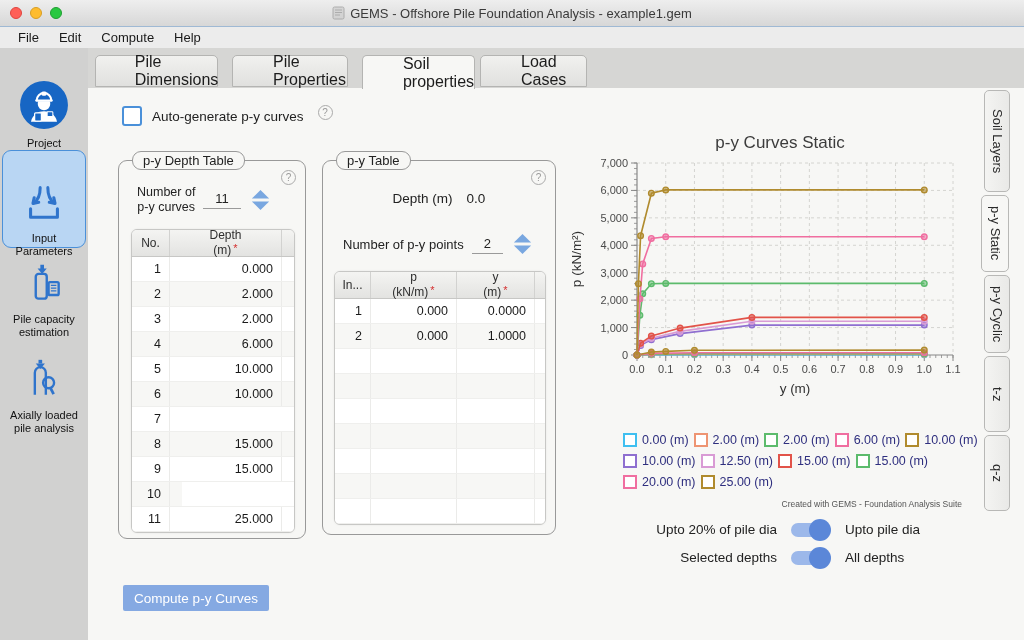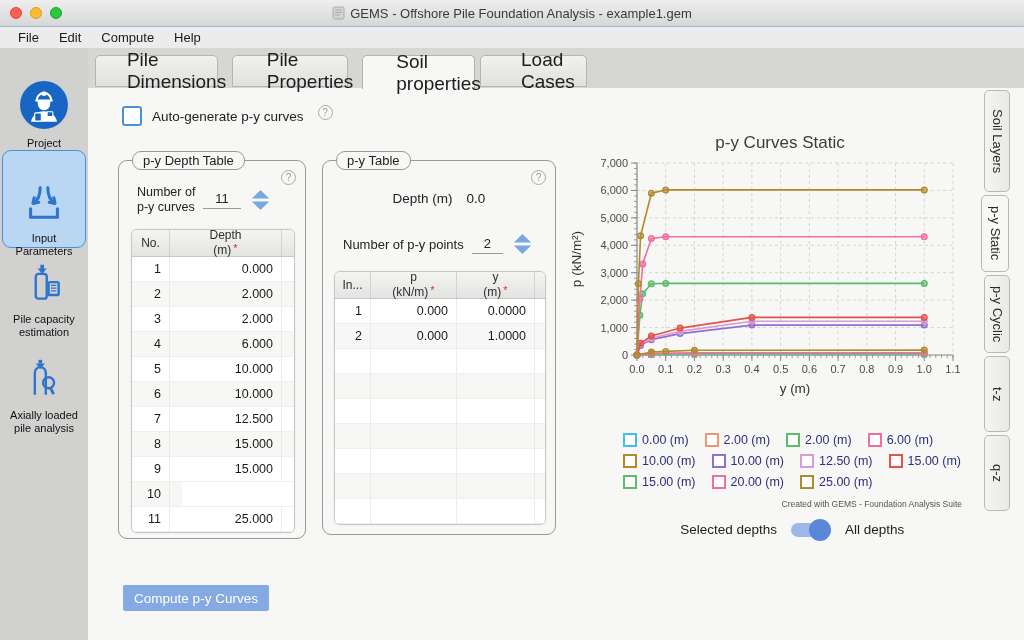--- a/index.html
+++ b/index.html
@@ -24,36 +24,36 @@
   .content{position:absolute;left:88px;top:88px;width:936px;height:552px;background:#f7f7f5;}
   
   .sidebar{position:absolute;left:0;top:48px;width:88px;height:592px;background:#d1d1d0;}
   .side-item{position:absolute;left:2px;width:84px;text-align:center;}
   .side-item .ic{display:block;margin:0 auto 3px auto;}
   .side-item .lbl{font-size:11px;line-height:13px;color:#111;}
   .side-item.sel{background:#b9d6f3;border:1.5px solid #4a90d9;border-radius:9px;box-sizing:border-box;}
   
   .tab{position:absolute;top:55px;height:32px;background:linear-gradient(#f1f1ef,#e0e0de);
     border:1px solid #b4b4b2;border-radius:5px 5px 0 0;box-sizing:border-box;
-    display:flex;align-items:center;justify-content:center;font-size:19px;color:#1c1c1c;padding-left:40px;}
+    display:flex;align-items:center;justify-content:center;font-size:16px;color:#1c1c1c;padding-left:40px;}
   .tab.active{background:#f7f7f5;height:34px;border-bottom:none;z-index:3;}
   
   .autogen{position:absolute;left:122px;top:106px;display:flex;align-items:center;gap:10px;}
   .cbx{width:16px;height:16px;border:2px solid #4a90d9;border-radius:3px;background:#fff;}
   .autogen .lbl{font-size:13.5px;}
   .help{width:13px;height:13px;border:1px solid #aaa;border-radius:50%;color:#999;
     font-size:10px;line-height:13px;text-align:center;display:inline-block;background:transparent;}
   .help::after{content:"?";}
   
   .gbox{position:absolute;border:1px solid #999;border-radius:9px;background:transparent;}
   .gbox .gtitle{position:absolute;left:13px;top:-10px;background:#f7f7f5;border:1px solid #999;
     border-radius:9px;padding:1px 10px;font-size:13px;color:#222;}
   .gbox .help{position:absolute;right:9px;top:9px;}
   .countrow{position:absolute;display:flex;align-items:center;}
-  .countrow .clabel{font-size:12.5px;line-height:15px;}
+  .countrow .clabel{font-size:12.5px;text-align:center;line-height:15px;}
   .spinval{font-size:13px;border-bottom:1px solid #9a9a9a;padding:0 12px 2px 12px;margin-left:8px;}
   .spinner{width:21px;height:23px;margin-left:9px;}
   
   .tbl{position:absolute;border:1px solid #c7c7c5;border-radius:6px;overflow:hidden;background:#fff;
     box-shadow:0 0 2px rgba(0,0,0,.08);}
   .trow{display:flex;}
   .thead{background:linear-gradient(#f4f4f2,#e3e3e1);border-bottom:1px solid #c7c7c5;}
   .th{display:flex;flex-direction:column;align-items:center;justify-content:center;
     font-size:12px;color:#2e2e2e;border-right:1px solid #d2d2d0;box-sizing:border-box;height:26px;line-height:13px;}
   .th:last-child{border-right:none;}
@@ -64,21 +64,21 @@
   .trow.body{border-bottom:1px solid #efefed;}
   .trow.body:nth-child(odd) .td{background:#f7f7f5;}
   
   .btn{position:absolute;left:123px;top:585px;width:146px;height:26px;background:#85a9e2;
     border:none;border-radius:2px;color:#fff;font-size:13.5px;font-family:inherit;
     display:flex;align-items:center;justify-content:center;}
   
   .chartpanel{position:absolute;left:565px;top:133px;width:425px;}
   .ctitle{text-align:center;font-size:17px;color:#3c3c3c;margin-left:50px;width:330px;}
   .legend{margin:26px 0 0 58px;width:362px;display:flex;flex-wrap:wrap;row-gap:7px;}
-  .litem{display:flex;align-items:center;margin-right:16px;}
+  .litem{display:flex;align-items:center;margin-right:5px;}
   .lsw{width:10px;height:10px;border-width:2px;border-style:solid;background:#fff;margin-right:5px;}
   .ltxt{font-size:12.5px;color:#2f2f7f;}
   .watermark{margin-top:10px;padding-right:28px;text-align:right;font-size:8.5px;color:#555;}
   .togglerow{display:flex;align-items:center;margin-top:13px;}
   .togglerow .tl{width:212px;text-align:right;font-size:13.5px;margin-right:14px;}
   .togglerow .tr{margin-left:16px;font-size:13.5px;}
   .switch{position:relative;width:38px;height:14px;background:#9cb8ea;border-radius:7px;}
   .knob{position:absolute;right:-2px;top:-4px;width:22px;height:22px;border-radius:50%;background:#5b87d8;}
   
   .rtabs{position:absolute;left:984px;top:90px;width:32px;}
@@ -224,21 +224,20 @@
         <div class="td" style="width: 112px;">10.000</div>
         <div class="td" style="width: 12px;"></div>
       </div>
       <div class="trow body">
         <div class="td" style="width: 38px;">6</div>
         <div class="td" style="width: 112px;">10.000</div>
         <div class="td" style="width: 12px;"></div>
       </div>
       <div class="trow body">
         <div class="td" style="width: 38px;">7</div>
-        <div class="td" style="width: 112px;">12.500</div>
         <div class="td" style="width: 12px;"></div>
       </div>
       <div class="trow body">
         <div class="td" style="width: 38px;">8</div>
         <div class="td" style="width: 112px;">15.000</div>
         <div class="td" style="width: 12px;"></div>
       </div>
       <div class="trow body">
         <div class="td" style="width: 38px;">9</div>
         <div class="td" style="width: 112px;">15.000</div>
@@ -613,20 +612,27 @@
         <span class="ltxt">20.00  (m)</span>
       </div>
       <div class="litem">
         <span class="lsw" style="border-color: rgb(176, 139, 46);"></span>
         <span class="ltxt">25.00  (m)</span>
       </div>
     </div>
   <div class="watermark">Created with GEMS - Foundation  Analysis Suite</div>
   <div id="toggles">
       <div class="togglerow">
+        <span class="tl">Upto 20% of pile dia</span>
+        <div class="switch">
+          <div class="knob"></div>
+        </div>
+        <span class="tr">Upto pile dia</span>
+      </div>
+      <div class="togglerow">
         <span class="tl">Selected depths</span>
         <div class="switch">
           <div class="knob"></div>
         </div>
         <span class="tr">All depths</span>
       </div>
     </div>
 </div>
 
 <div class="rtabs" id="rtabs">

